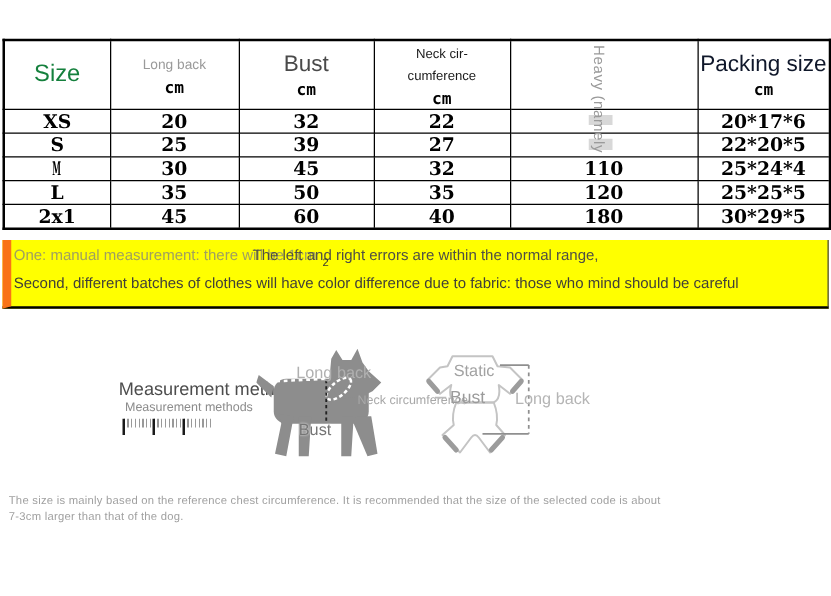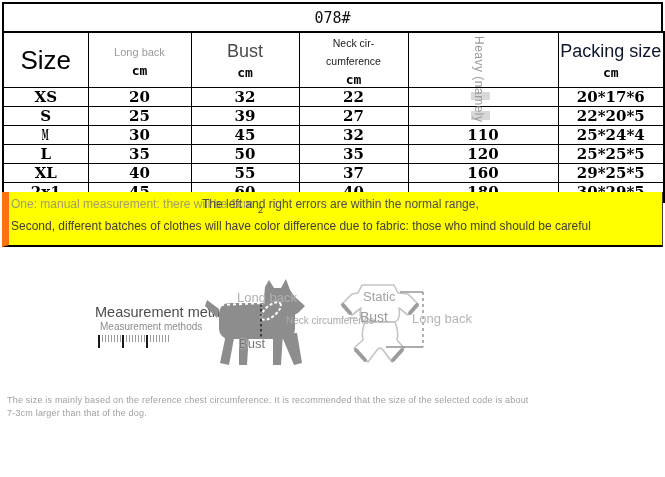--- a/index.html
+++ b/index.html
@@ -12,21 +12,21 @@
                border:2px solid #000; display:flex; align-items:center; justify-content:center;
                font-family:"DejaVu Sans Mono", monospace; font-size:15px; color:#111; }
 
   
   table.size-table { position:absolute; left:2px; top:31px; width:661px;
                      border-collapse:collapse; table-layout:fixed;
                      border:2px solid #000; }
   .size-table td, .size-table th { border:1px solid #000; text-align:center; vertical-align:middle; padding:0; }
   .size-table th { font-weight:normal; height:42px; }
   .size-table td { height:18px; font-family:"DejaVu Serif", serif; font-weight:bold; font-size:15px; color:#000; }
-  .h-size  { font-size:26px; color:#000000; }
+  .h-size  { font-size:19px; color:#15803d; }
   .h-small { font-size:11px; color:#9a9a9a; }
   .h-bust  { font-size:18px; color:#4a4a4a; }
   .h-neck  { font-size:10.5px; color:#1a1a1a; line-height:12px; }
   .h-pack  { font-size:18px; color:#0f172a; }
   .unit { display:block; margin-top:3px; font-family:"DejaVu Sans Mono", monospace;
           font-weight:bold; font-size:13px; color:#000; }
   td.size-col { font-size:15px; }
   .condensed { display:inline-block; transform:scaleX(0.42); transform-origin:50% 50%; }
 
   
@@ -63,21 +63,20 @@
 
   
   .footnote { position:absolute; left:7px; top:394px; width:528px;
               font-size:9px; line-height:13px; color:#a0a0a0; letter-spacing:0.2px; }
 </style>
 </head>
 <body>
 
 <div class="canvas">
 
-  <div class="title-box">078#</div>
 
   <table class="size-table">
     <colgroup>
       <col style="width:85px">
         <col style="width:103px">
         <col style="width:108px">
       <col style="width:109px">
         <col style="width:150px">
         <col style="width:106px">
     </colgroup>
@@ -129,28 +128,20 @@
     </tr>
     <tr>
       <td class="size-col">L</td>
       <td>35</td>
       <td>50</td>
       <td>35</td>
       <td>120</td>
       <td>25*25*5</td>
     </tr>
     <tr>
-      <td class="size-col">XL</td>
-      <td>40</td>
-      <td>55</td>
-      <td>37</td>
-      <td>160</td>
-      <td>29*25*5</td>
-    </tr>
-    <tr>
       <td class="size-col">2x1</td>
       <td>45</td>
       <td>60</td>
       <td>40</td>
       <td>180</td>
       <td>30*29*5</td>
     </tr>
   </tbody>
     </table>
 

